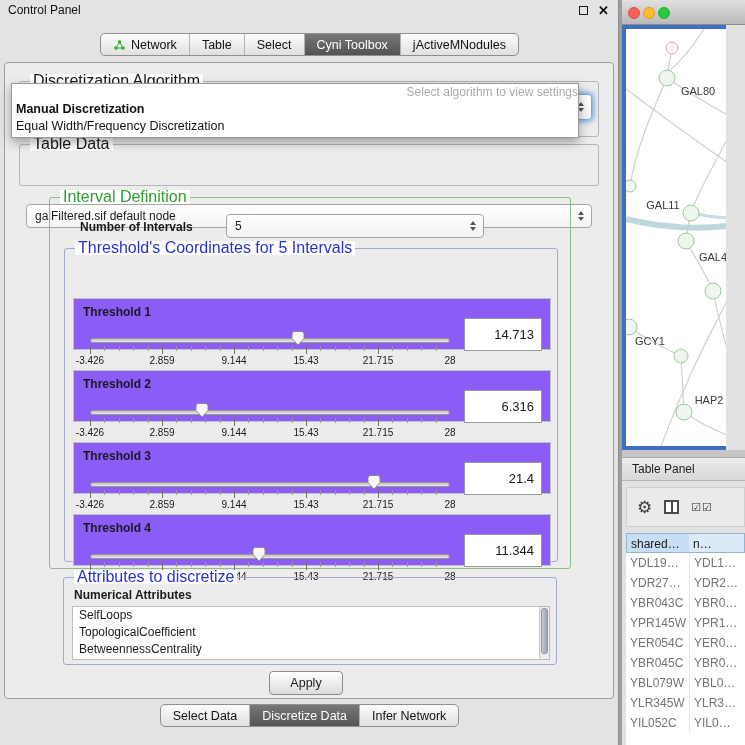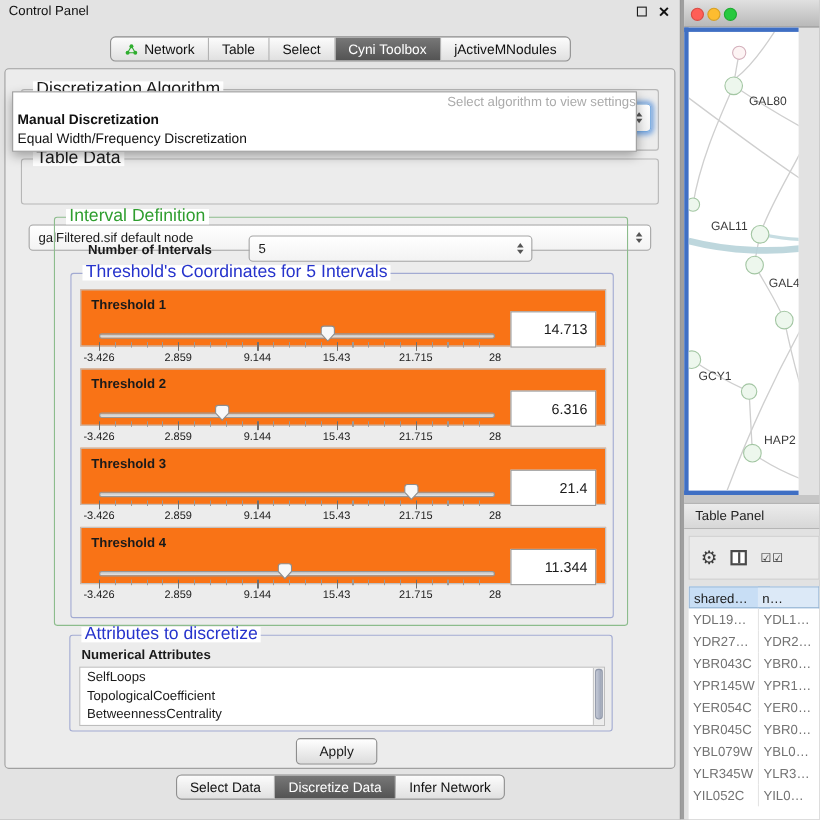--- a/index.html
+++ b/index.html
@@ -52,21 +52,21 @@
   .dropdown-overlay { position:absolute; left:6px; top:20px; width:568px; height:55px;
                       background:#fff; border:1px solid #999; z-index:20;
                       box-shadow:0 4px 10px rgba(0,0,0,.35); }
   .dd-placeholder { height:17px; line-height:17px; text-align:right; color:#ababab; font-size:12px; }
   .dd-option { height:17px; line-height:17px; padding-left:4px; font-size:12.5px; color:#111; }
   .dd-option.bold { font-weight:bold; }
 
   .bold-label { position:absolute; font-size:12px; font-weight:bold; color:#1a1a1a; white-space:nowrap; }
 
   .tbox { position:absolute; left:8px; width:478px; height:52px;
-          border:1px solid #c2c2c2; background:#f97316; }
+          border:1px solid #c2c2c2; background:#8b5cf6;margin-top:35px; }
   .tbox-label { position:absolute; left:9px; top:6px; font-size:12px; font-weight:bold; }
   .slider { position:absolute; left:16px; top:30px; width:360px; height:40px; }
   .groove { position:absolute; left:0; top:9px; width:100%; height:5px;
             background:linear-gradient(#c0c0c0,#e8e8e8); border:1px solid #979797; border-radius:3px; }
   .tick-minor { position:absolute; left:0; top:17px; width:100%; height:5px;
             background-image:repeating-linear-gradient(90deg,#9a9a9a 0,#9a9a9a 1px,transparent 1px,transparent 4%); }
   .tick-major { position:absolute; left:0; top:17px; width:100%; height:8px;
             background-image:repeating-linear-gradient(90deg,#6f6f6f 0,#6f6f6f 1px,transparent 1px,transparent 20%); }
   .thumb { position:absolute; top:1px; left:0; }
   .scale span { position:absolute; top:26px; transform:translateX(-50%);

